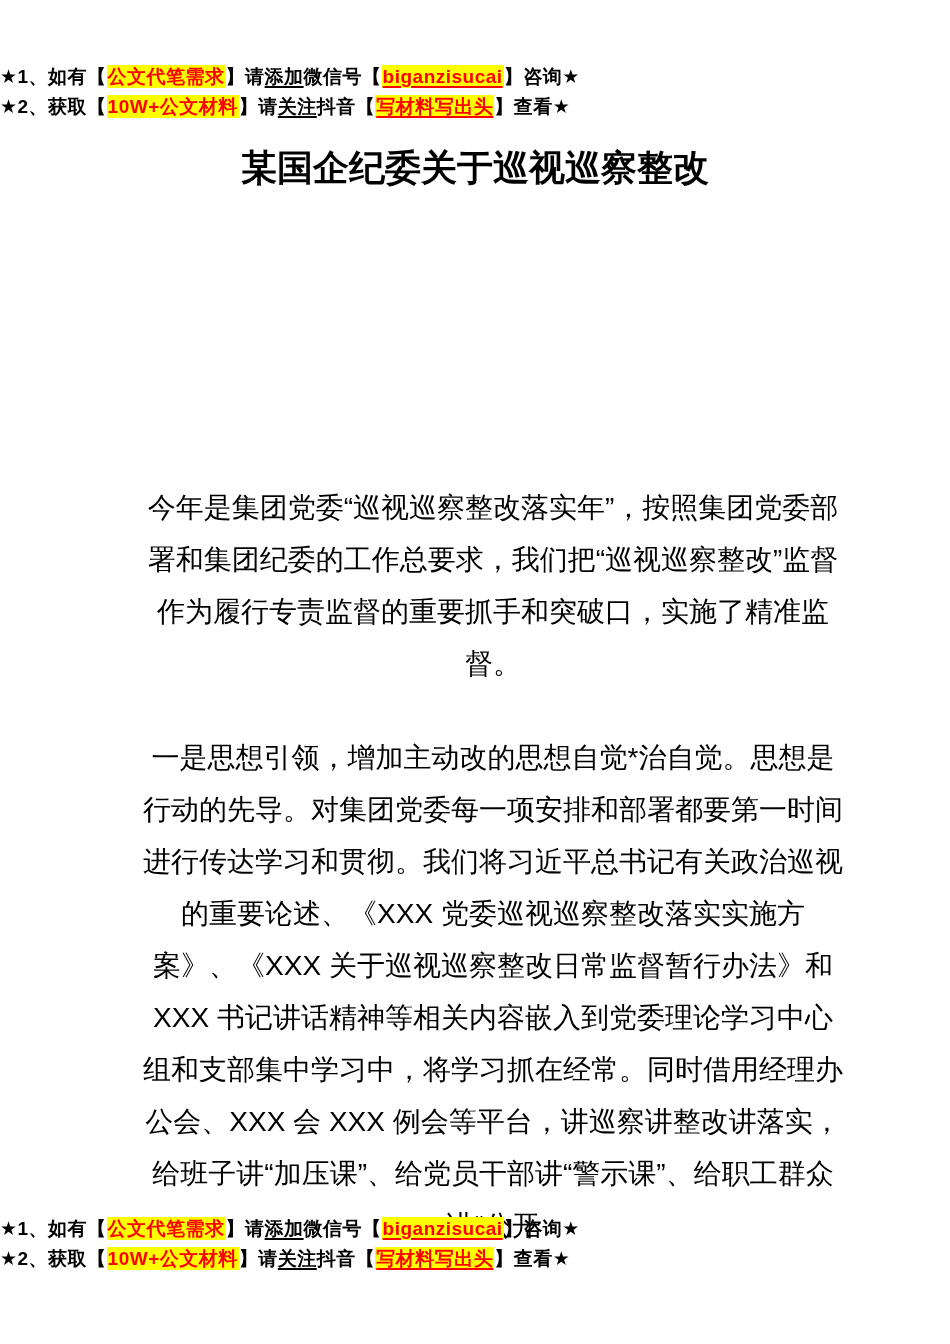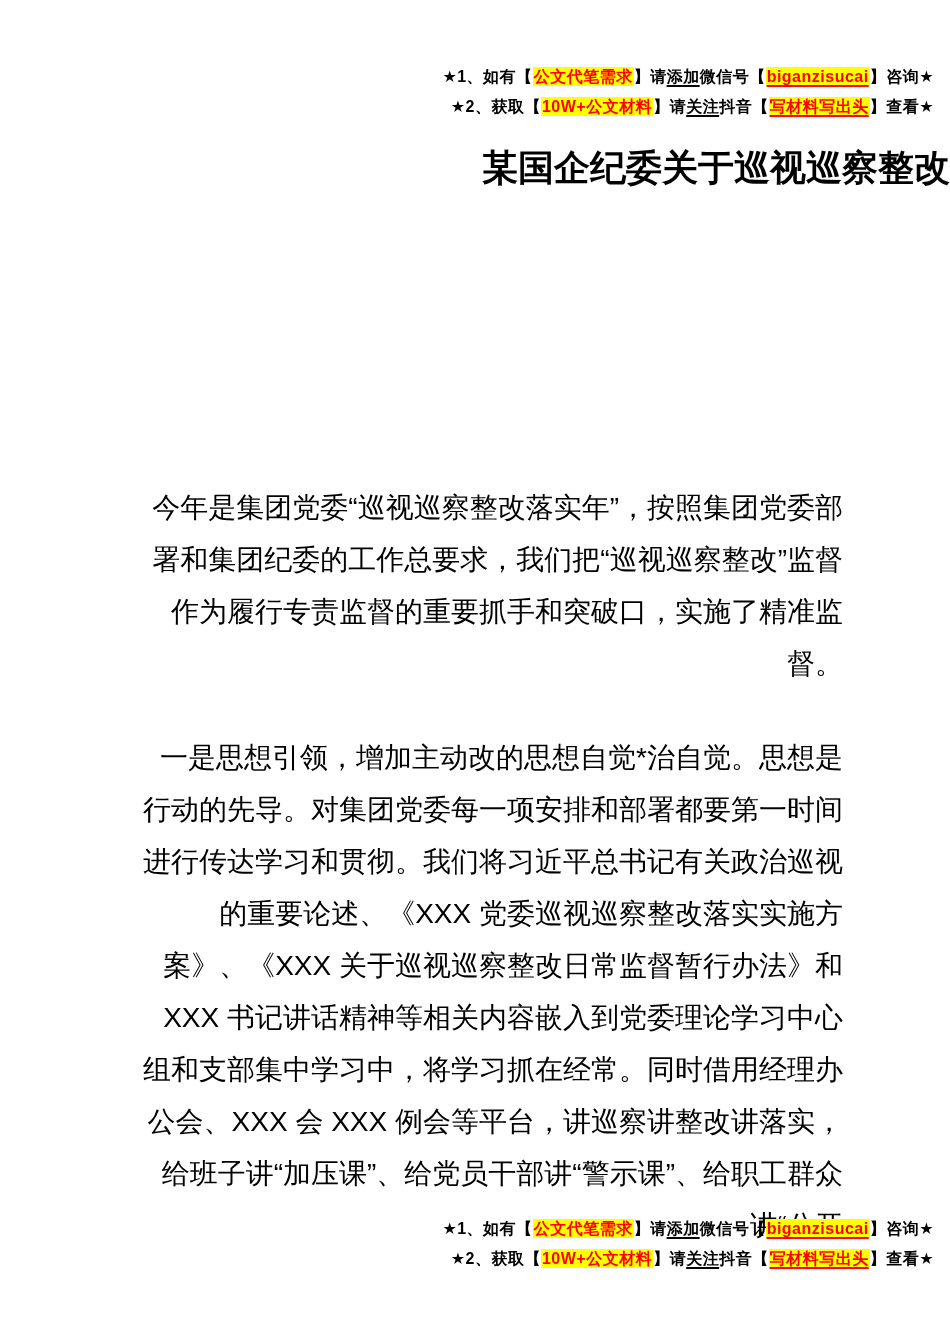--- a/index.html
+++ b/index.html
@@ -13,59 +13,59 @@
     height: 1344px;
     margin: 0 auto;
     background: #ffffff;
     overflow: hidden;
     font-family: "Liberation Sans", "DejaVu Sans", sans-serif;
     color: #000000;
   }
   .banner {
     position: absolute;
     left: 0;
-    right: 16px;
-    text-align: right;
+    right: 8px;
+    text-align: left;
     font-weight: bold;
-    font-size: 16px;
+    font-size: 19px;
     line-height: 30px;
     color: #000000;
     letter-spacing: 0.5px;
   }
   .banner-header { top: 62px; }
   .banner-footer { top: 1214px; }
   .banner .seg { white-space: pre; }
   .banner .seg.red { color: #ff0000; }
   .banner .seg.hl { background: #ffff00; padding: 1px 1px; }
   .banner .seg.ul {
     text-decoration: underline;
     text-underline-offset: 3px;
     text-decoration-thickness: 2px;
   }
   .doc-title {
     position: absolute;
     left: 0;
     right: 0;
     margin: 0;
-    text-align: right;
+    text-align: center;
     font-weight: bold;
     font-size: 36px;
     line-height: 44px;
     color: #000000;
   }
   .doc-title-1 { top: 146px; }
   .doc-title-2 { top: 288px; }
   .doc-body {
     position: absolute;
     top: 482px;
     left: 143px;
     width: 700px;
     font-size: 28px;
     line-height: 52px;
-    text-align: right;
+    text-align: center;
     color: #000000;
     word-break: break-word;
     overflow-wrap: break-word;
   }
   .paragraph { margin: 0; }
   .paragraph + .paragraph { margin-top: 42px; }
 </style>
 </head>
 <body>
 

